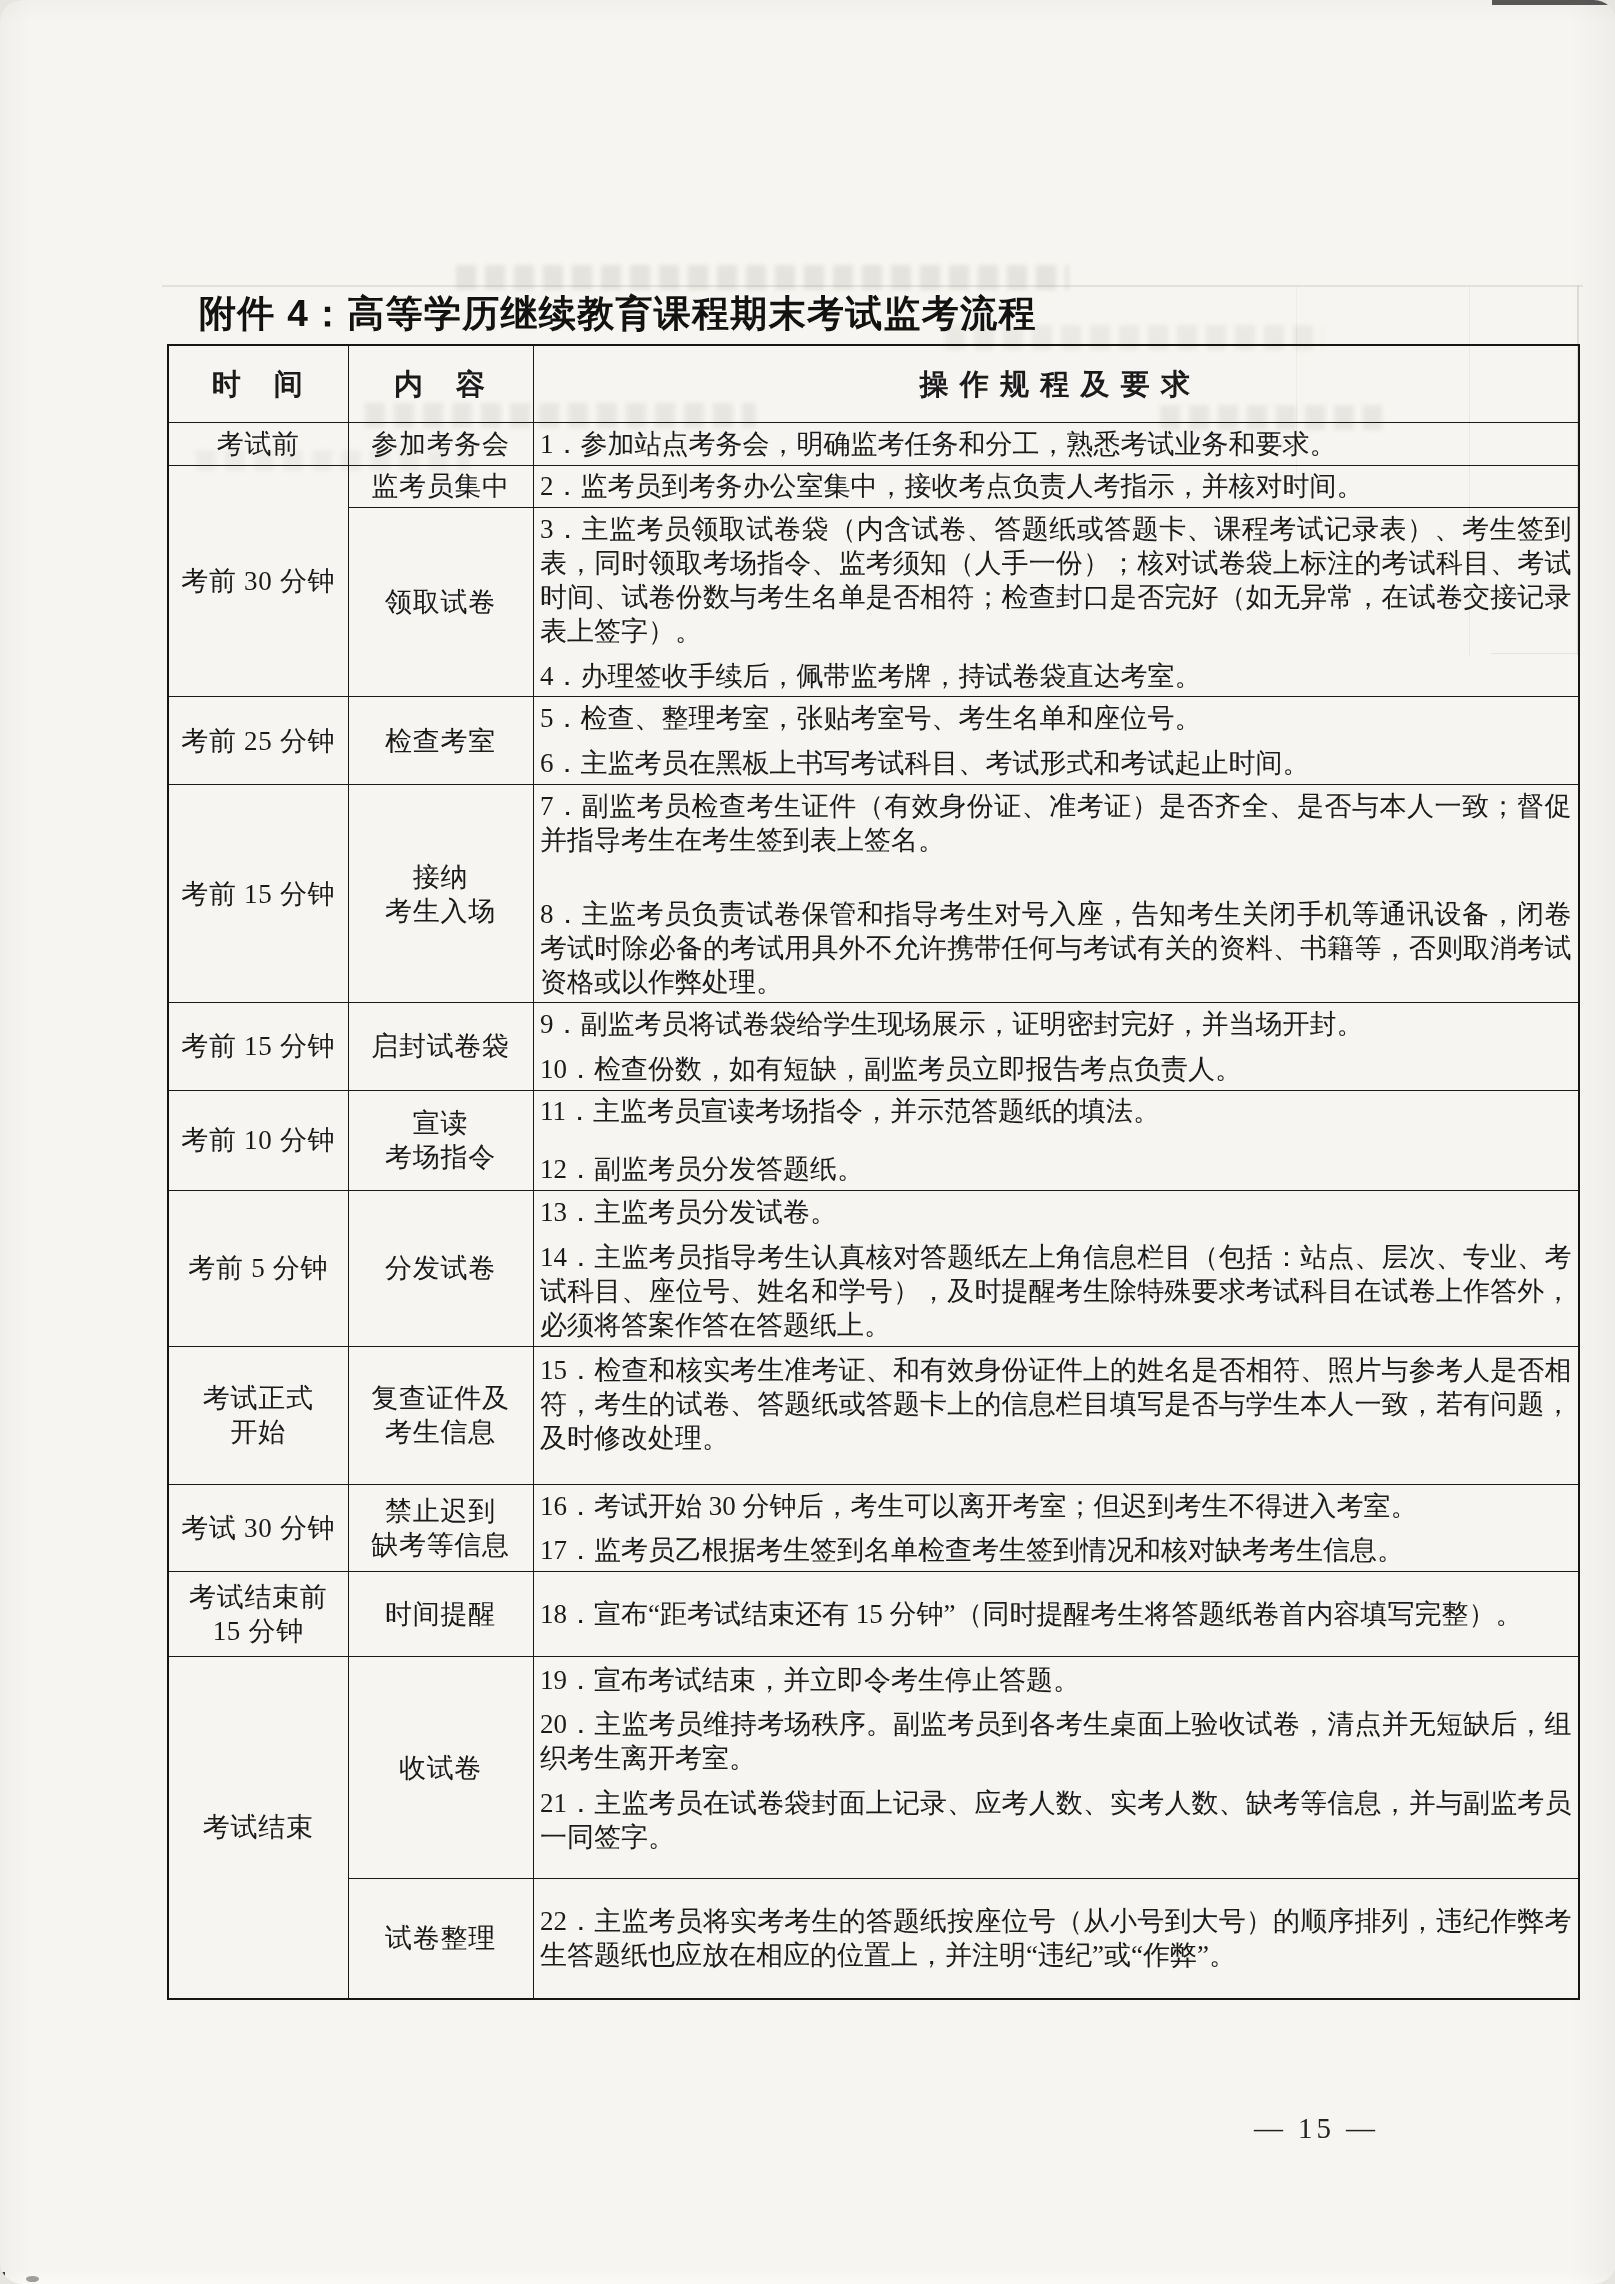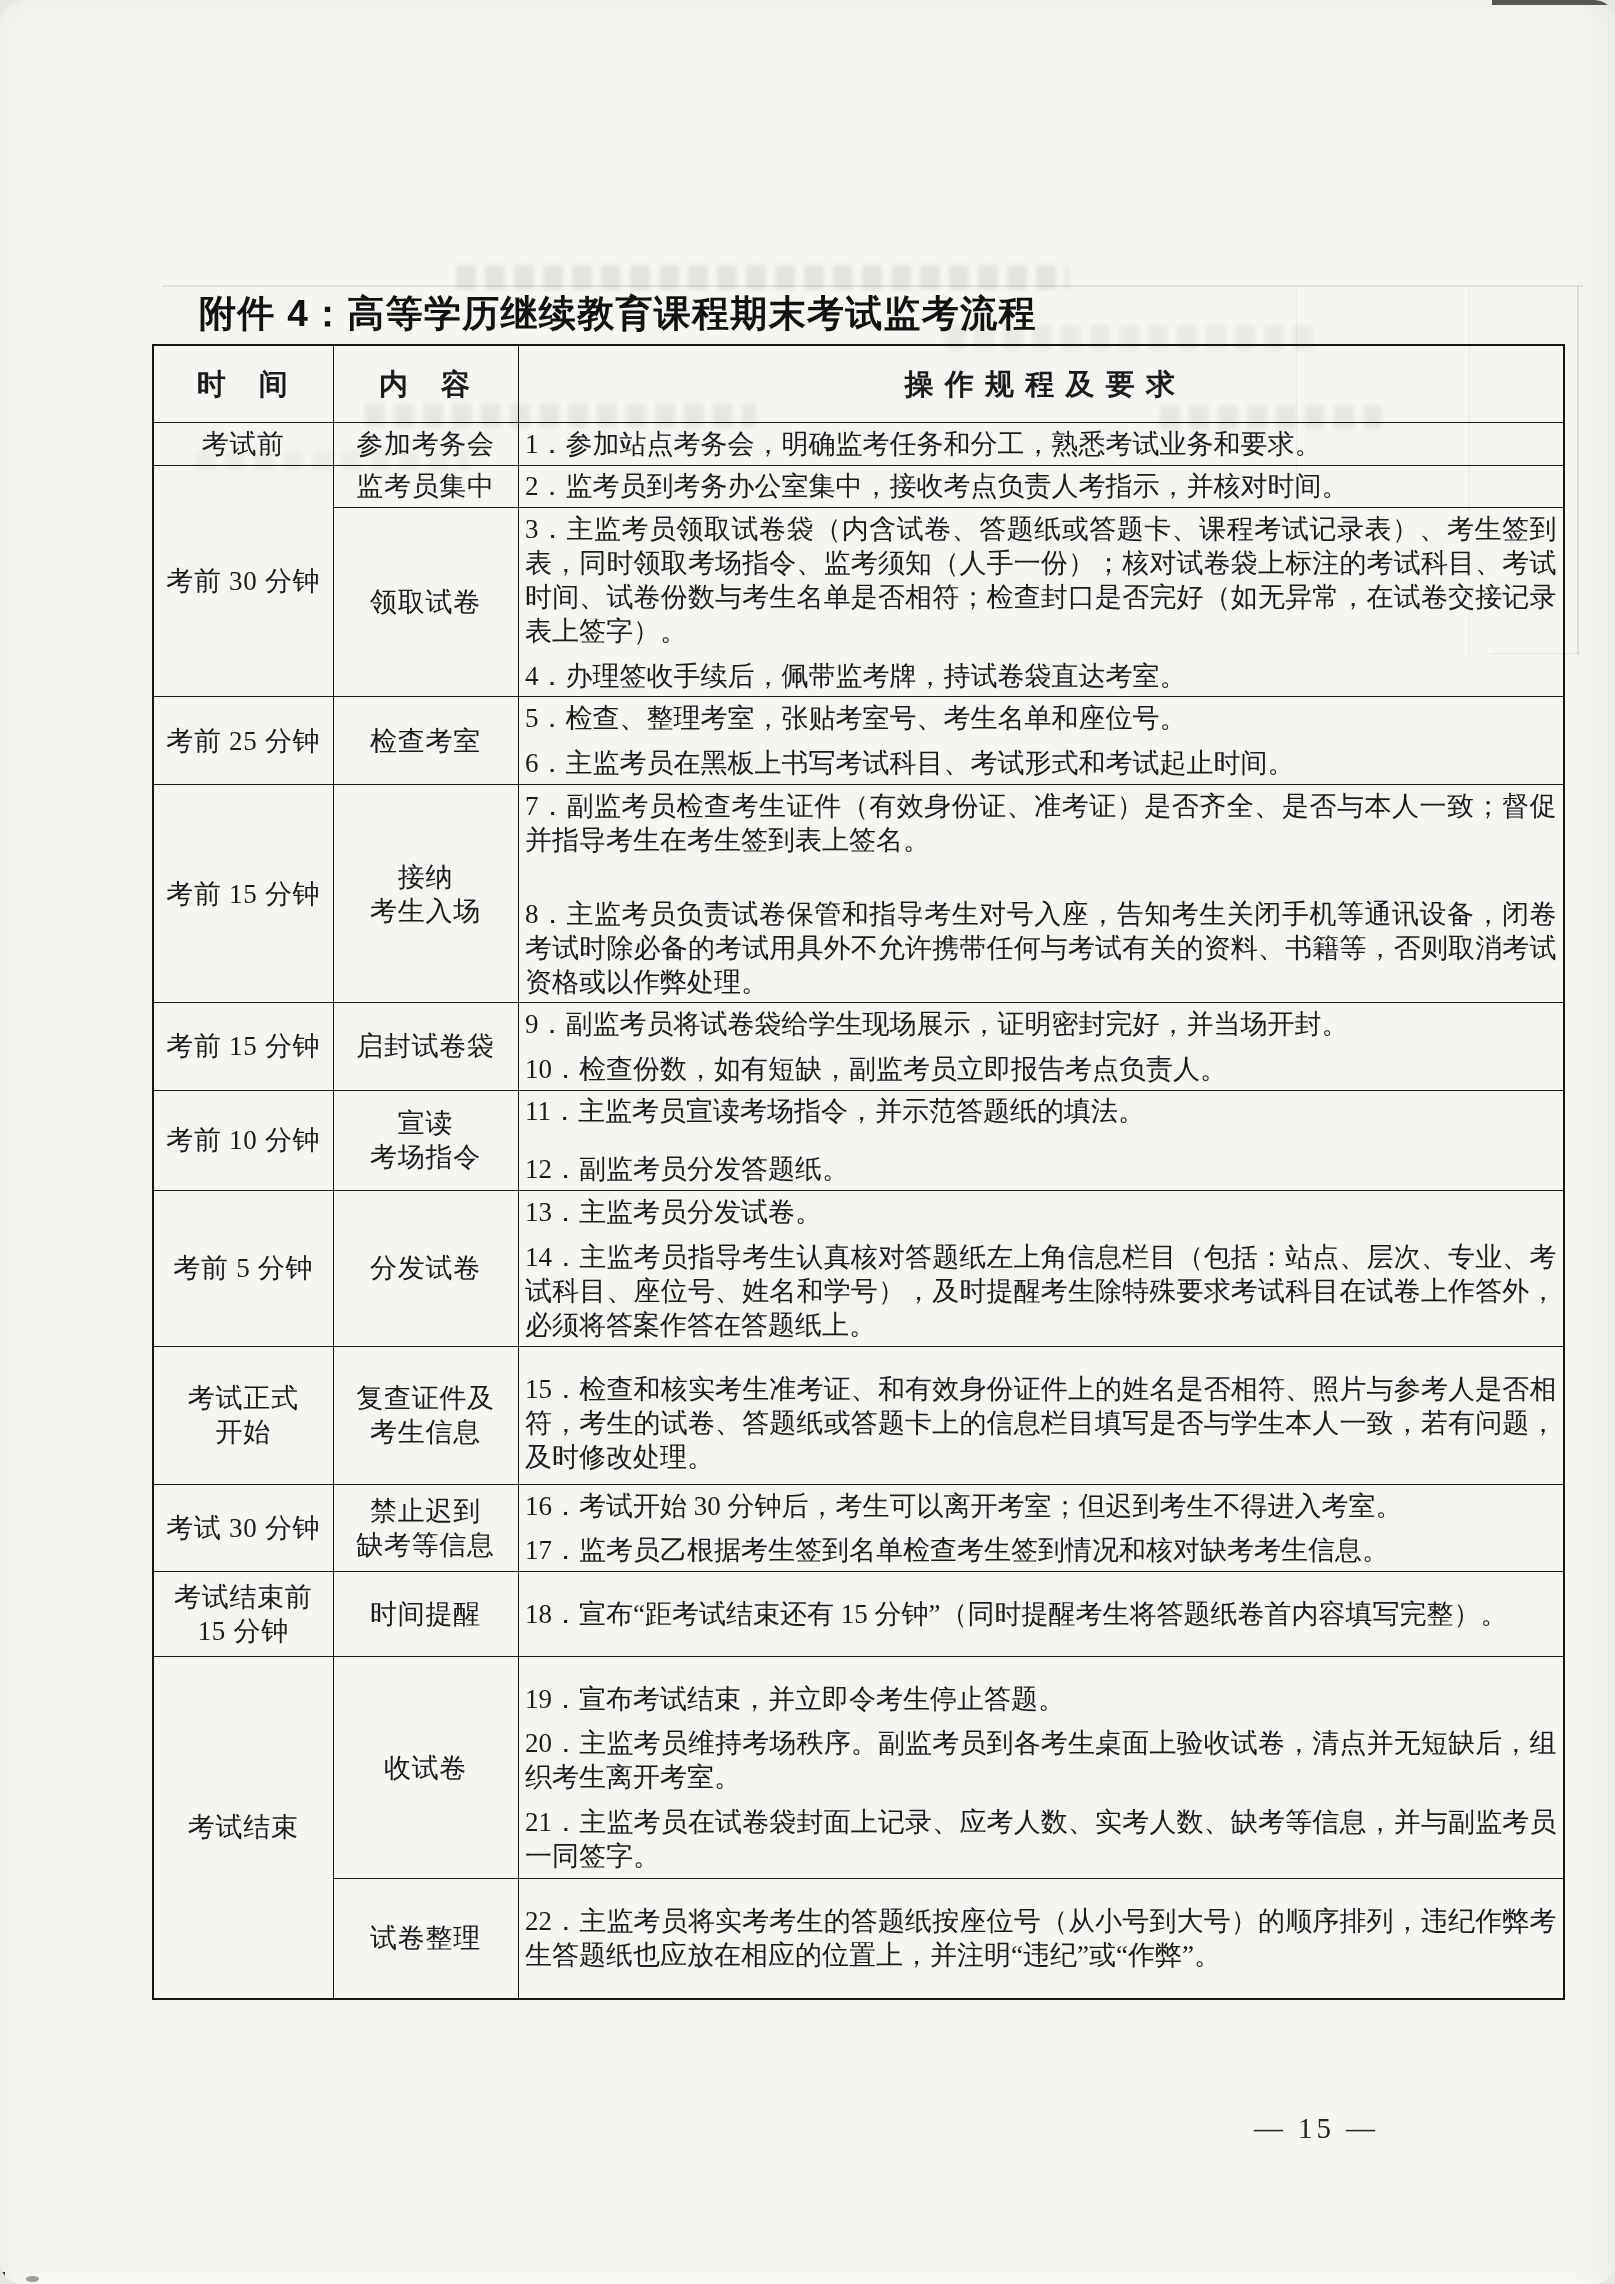--- a/index.html
+++ b/index.html
@@ -22,21 +22,21 @@
   
   .doc-title{
     position:absolute;left:199px;top:289px;margin:0;
     font-family:"Liberation Sans", sans-serif;
     font-size:37px;font-weight:700;letter-spacing:1.3px;color:#121212;
     white-space:nowrap;
   }
 
   
   table.proc{
-    position:absolute;left:152px;top:344px;
+    position:absolute;left:167px;top:344px;
     width:1413px;table-layout:fixed;
     border-collapse:collapse;
     border:2px solid #161616;
     font-size:27px;line-height:34px;color:#1b1b1d;
   }
   table.proc col.c-time{width:180px;}
   table.proc col.c-content{width:185px;}
   table.proc th,table.proc td{
     border:1.3px solid #1a1a1a;
     padding:3.9px 6.5px;
@@ -51,21 +51,21 @@
   tr.header-row{height:77px;}
   td.time,td.content{
     text-align:center;white-space:pre-line;letter-spacing:0.7px;
   }
   td.ops{padding:5.2px 11.7px 5.2px 13px;}
   td.ops p{margin:0;text-align:justify;}
   td.ops p + p{margin-top:10.4px;}
   tr.gap-xl td.ops p + p{margin-top:40px;}
   tr.gap-lg td.ops p + p{margin-top:23.5px;}
   tr.gap-md td.ops p + p{}
-  tr.va-top td.ops{vertical-align:top;padding-top:25px;}
+  tr.va-top td.ops{vertical-align:top;padding-top:6px;}
 
   tr.row-1{height:43px;}  tr.row-2{height:38px;}  tr.row-3{height:175px;}
   tr.row-4{height:82px;padding-left:8px;} tr.row-5{height:215px;} tr.row-6{height:85px;}
   tr.row-7{height:95px;} tr.row-8{height:156px;} tr.row-9{height:138px;}
   tr.row-10{height:83px;}tr.row-11{height:85px;}tr.row-12{height:222px;}
   tr.row-13{height:120px;}
 
   
   .page-num{
     position:absolute;left:1212px;top:2094px;width:209px;

